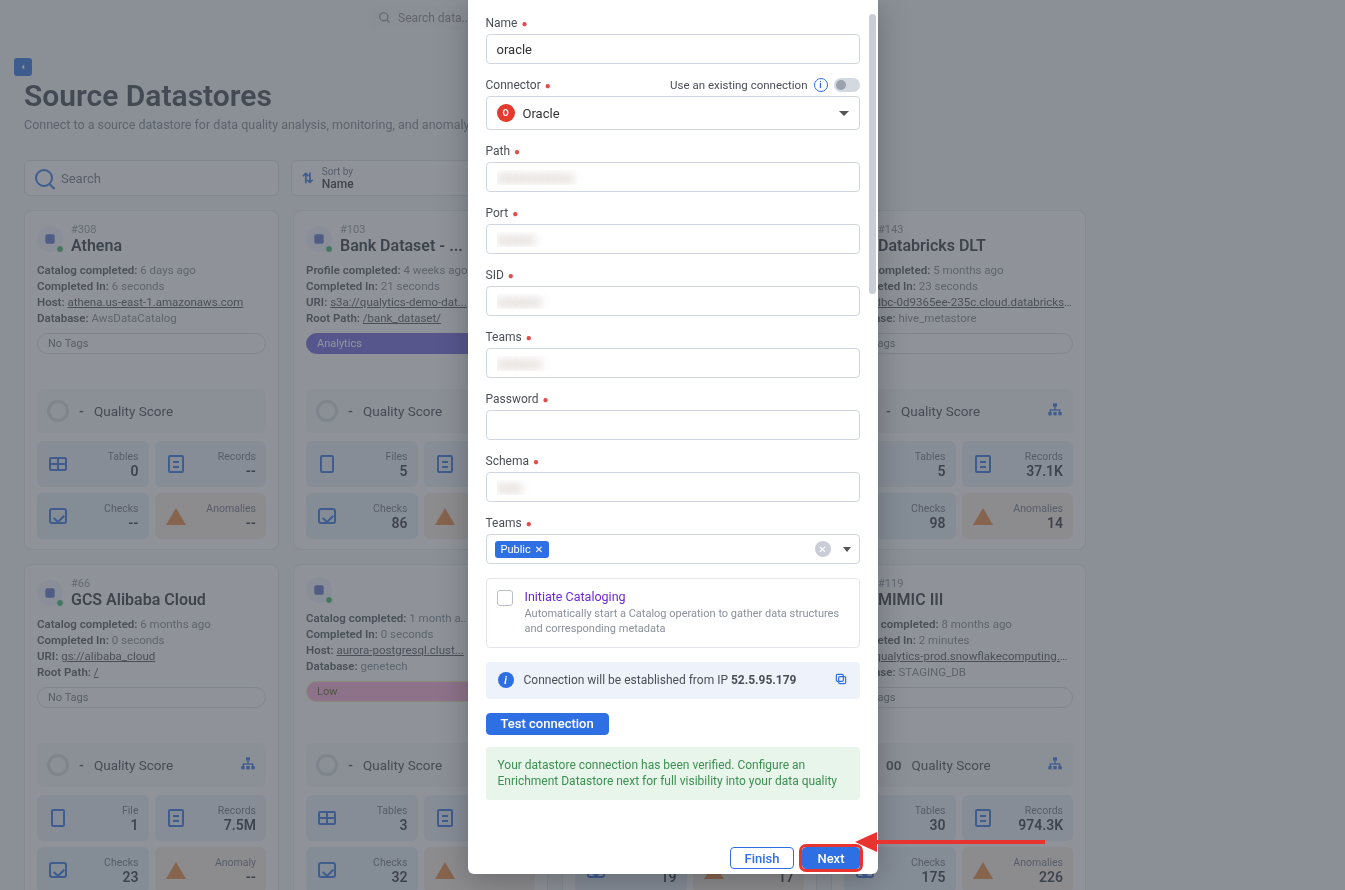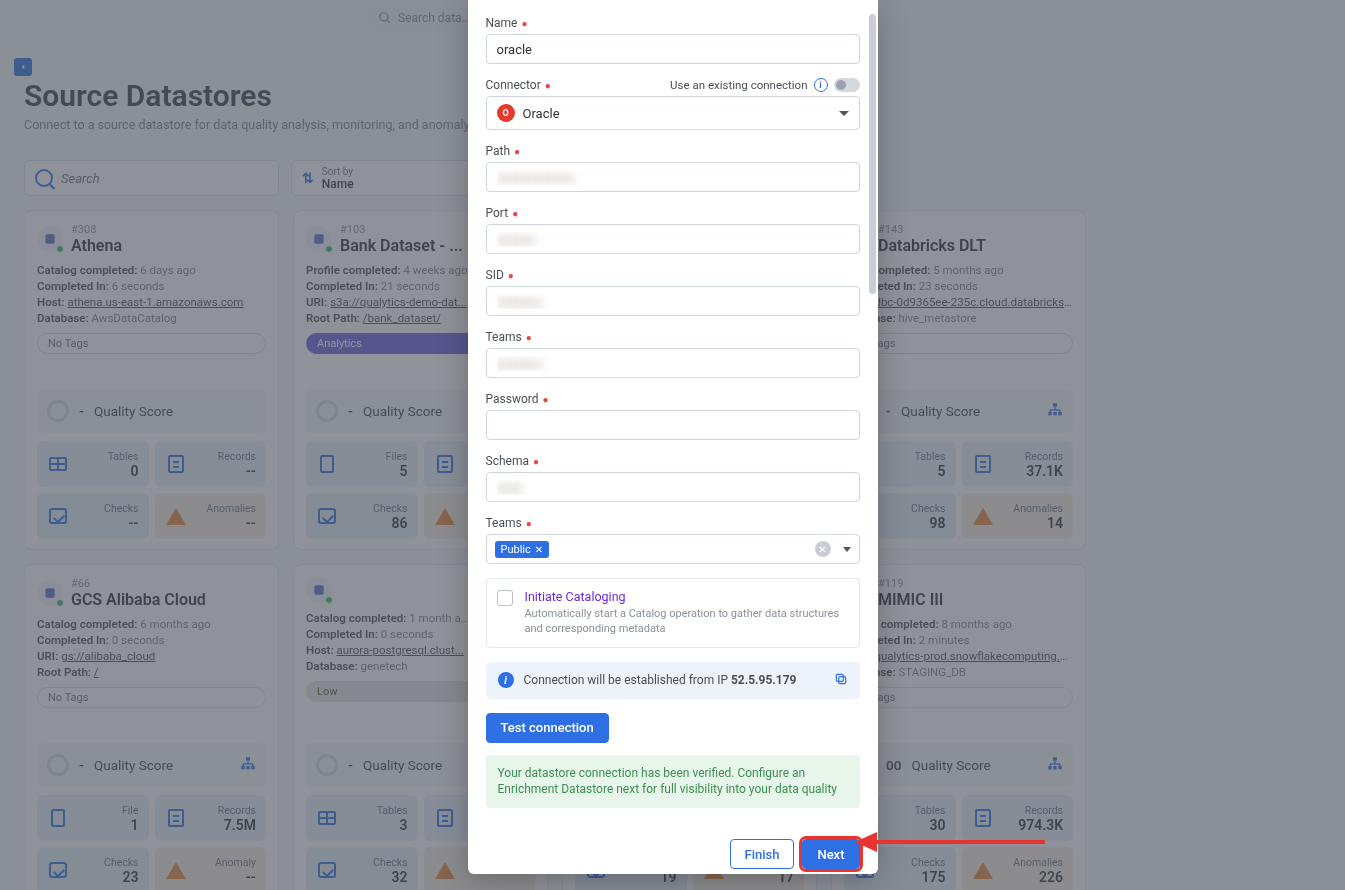--- a/index.html
+++ b/index.html
@@ -4,41 +4,41 @@
 <style>
   * { box-sizing: border-box; margin: 0; padding: 0; font-family: -apple-system, BlinkMacSystemFont, "Segoe UI", Roboto, sans-serif; }
   body { background: #f4f6f9; color: #333; overflow: hidden; width: 1345px; height: 890px; position: relative; }
   .search-global { position:absolute; top:6px; left:370px; width:430px; height:24px; background:#f2f4f7; border-radius:4px; display:flex; align-items:center; padding:0 8px; color:#888; font-size:12px;}
   .search-global svg {width:14px;height:14px;margin-right:6px;fill:#888;}
   .back-chip { position:absolute; top:58px; left:14px; width:18px; height:18px; background:#2f6fe4; border-radius:3px; display:flex;align-items:center;justify-content:center; color:#fff;}
   .page-wrap { position:absolute; top:40px; left:10px; right:10px; bottom:0; padding: 38px 14px 0 14px; }
   .page-title { font-size: 30px; font-weight: 600; color:#3a3f47; }
   .page-sub { font-size: 12.5px; color: #7a828c; margin-top:4px; }
   .toolbar { margin-top: 28px; display:flex; gap:12px; }
-  .tool-search { flex:0 0 255px; height:36px; background:#fff; border:1px solid #dbe0e7; border-radius:6px; display:flex; align-items:center; padding:0 10px; color:#6b7280; font-size:13px;font-style:italic;}
+  .tool-search { flex:0 0 255px; height:36px; background:#fff; border:1px solid #dbe0e7; border-radius:6px; display:flex; align-items:center; padding:0 10px; color:#6b7280; font-size:13px;}
   .tool-search .ic {width:18px;height:18px;border:2px solid #2f6fe4;border-radius:50%;position:relative;margin-right:8px;}
   .tool-search .ic::after{content:'';position:absolute;width:2px;height:7px;background:#2f6fe4;bottom:-5px;right:-2px;transform:rotate(-45deg);}
   .tool-sort { flex:0 0 255px; height:36px; background:#fff; border:1px solid #dbe0e7; border-radius:6px; display:flex; align-items:center; padding:0 10px; font-size:11px; color:#6b7280;}
   .sort-ic {color:#2f6fe4; font-size:14px; margin-right:8px; font-weight:bold;}
   .sort-lbl1{font-size:10px;}
   .sort-lbl2{font-size:12px;color:#333;font-weight:500;}
   .cards { margin-top: 14px; display:grid; grid-template-columns: repeat(5, 1fr); gap: 14px; }
   .card { background:#fff; border:1px solid #e2e6ec; border-radius:8px; padding:12px 12px 10px 12px; height:340px; display:flex; flex-direction:column;}
   .card-head { display:flex; align-items:center; gap:8px; margin-bottom:8px;}
   .card-ic { width:26px;height:26px;border-radius:50%; background:#eef2fb; display:flex;align-items:center;justify-content:center; position:relative;}
   .card-ic .dot{position:absolute;width:8px;height:8px;border-radius:50%;bottom:-1px;right:-1px;border:1.5px solid #fff;}
   .card-id { font-size:11px; color:#8a919b;}
   .card-name { font-size:16px; font-weight:600; color:#2c3138; white-space:nowrap; overflow:hidden; text-overflow:ellipsis;}
   .meta { font-size:11.5px; color:#4a4f57; margin-bottom:2px; white-space:nowrap; overflow:hidden; text-overflow:ellipsis;}
   .meta b{font-weight:600;}
   .meta .v{color:#7c838d;}
   .meta a{color:#4a4f57; text-decoration:underline;}
   .tag { display:inline-block; font-size:11px; padding:3px 10px; border-radius:12px; border:1px solid #d7dce3; color:#6b7280; margin-top:6px;}
   .tag.purple{background:#6a5fe0;color:#fff;border-color:#6a5fe0;}
-  .tag.yellow{background:#e5e5e5;color:#5a5d2a;border-color:#e7eab0;}
+  .tag.yellow{background:#f9a8d4;color:#5a5d2a;border-color:#e7eab0;}
   .qscore { margin-top:auto; height:44px; background:#f3f5f8; border-radius:6px; display:flex; align-items:center; padding:0 10px; font-size:13.5px; color:#3e444c; gap:10px;}
   .qscore .ring{width:22px;height:22px;border:3px solid #d4d9e0;border-radius:50%;}
   .qscore .grade{font-weight:600;}
   .qscore .lbl{color:#3e444c;}
   .qscore .tree{margin-left:auto;color:#2f6fe4;}
   .stats { display:grid; grid-template-columns:1fr 1fr; gap:6px; margin-top:8px;}
   .stat { height:46px; border-radius:6px; display:flex; align-items:center; padding:0 10px; gap:8px;}
   .stat .ic{width:22px;height:22px;display:flex;align-items:center;justify-content:center;}
   .stat .txt{flex:1; text-align:right; font-size:11px;}
   .stat .txt .l{color:#6b7280; font-size:10.5px;}
@@ -69,21 +69,21 @@
   .team-select .clear{margin-left:auto;width:16px;height:16px;border-radius:50%;background:#c9ced6;color:#fff;display:flex;align-items:center;justify-content:center;font-size:10px;}
   .team-select .caret{margin-left:6px;border-left:4px solid transparent;border-right:4px solid transparent;border-top:5px solid #555;}
   .checkbox-row{border:1px solid #e2e6ec;border-radius:4px;padding:10px;display:flex;gap:12px;margin-bottom:14px;}
   .checkbox-row .cb{width:16px;height:16px;border:1.5px solid #b8bfc9;border-radius:3px;flex-shrink:0;margin-top:1px;}
   .checkbox-row .ctxt .t{font-size:12.5px;color:#6d28d9;margin-bottom:3px;}
   .checkbox-row .ctxt .d{font-size:11px;color:#8a919b;line-height:1.35;}
   .ip-box{background:#eef3fb;border-radius:4px;padding:10px 12px;display:flex;align-items:center;gap:10px;font-size:12px;color:#4a4f57;margin-bottom:14px;}
   .ip-box .i{width:16px;height:16px;border-radius:50%;background:#2f6fe4;color:#fff;display:flex;align-items:center;justify-content:center;font-size:10px;font-weight:bold;font-style:italic;}
   .ip-box b{font-weight:700;text-align:center;}
   .ip-box .copy{margin-left:auto;color:#2f6fe4;}
-  .btn{height:30px;padding:0 14px;border-radius:4px;font-size:13px;font-weight:500;display:inline-flex;align-items:center;justify-content:center;cursor:pointer;}
+  .btn{height:22px;padding:0 14px;border-radius:4px;font-size:13px;font-weight:500;display:inline-flex;align-items:center;justify-content:center;cursor:pointer;}
   .btn-primary{background:#2f6fe4;color:#fff;border:1px solid #2f6fe4;}
   .btn-outline{background:#fff;color:#2f6fe4;border:1px solid #2f6fe4;}
   .success-box{background:#e8f5eb;border-radius:4px;padding:10px 12px;font-size:12px;color:#3d8f52;line-height:1.4;margin-top:12px;}
   .modal-footer{position:absolute;bottom:5px;right:18px;display:flex;gap:8px;}
   .next-hl{outline:3px solid #e8342f;}
   .arrow{position:absolute; top:832px; left:855px; width:190px; height:20px; pointer-events:none;}
   .arrow-line{position:absolute;top:8px;left:22px;right:0;height:4px;background:#e8342f;}
   .arrow-head{position:absolute;left:0;top:0;width:0;height:0;border-top:10px solid transparent;border-bottom:10px solid transparent;border-right:22px solid #e8342f;}
   
   .i-table{width:18px;height:14px;border:2px solid currentColor;border-radius:2px;position:relative;}

